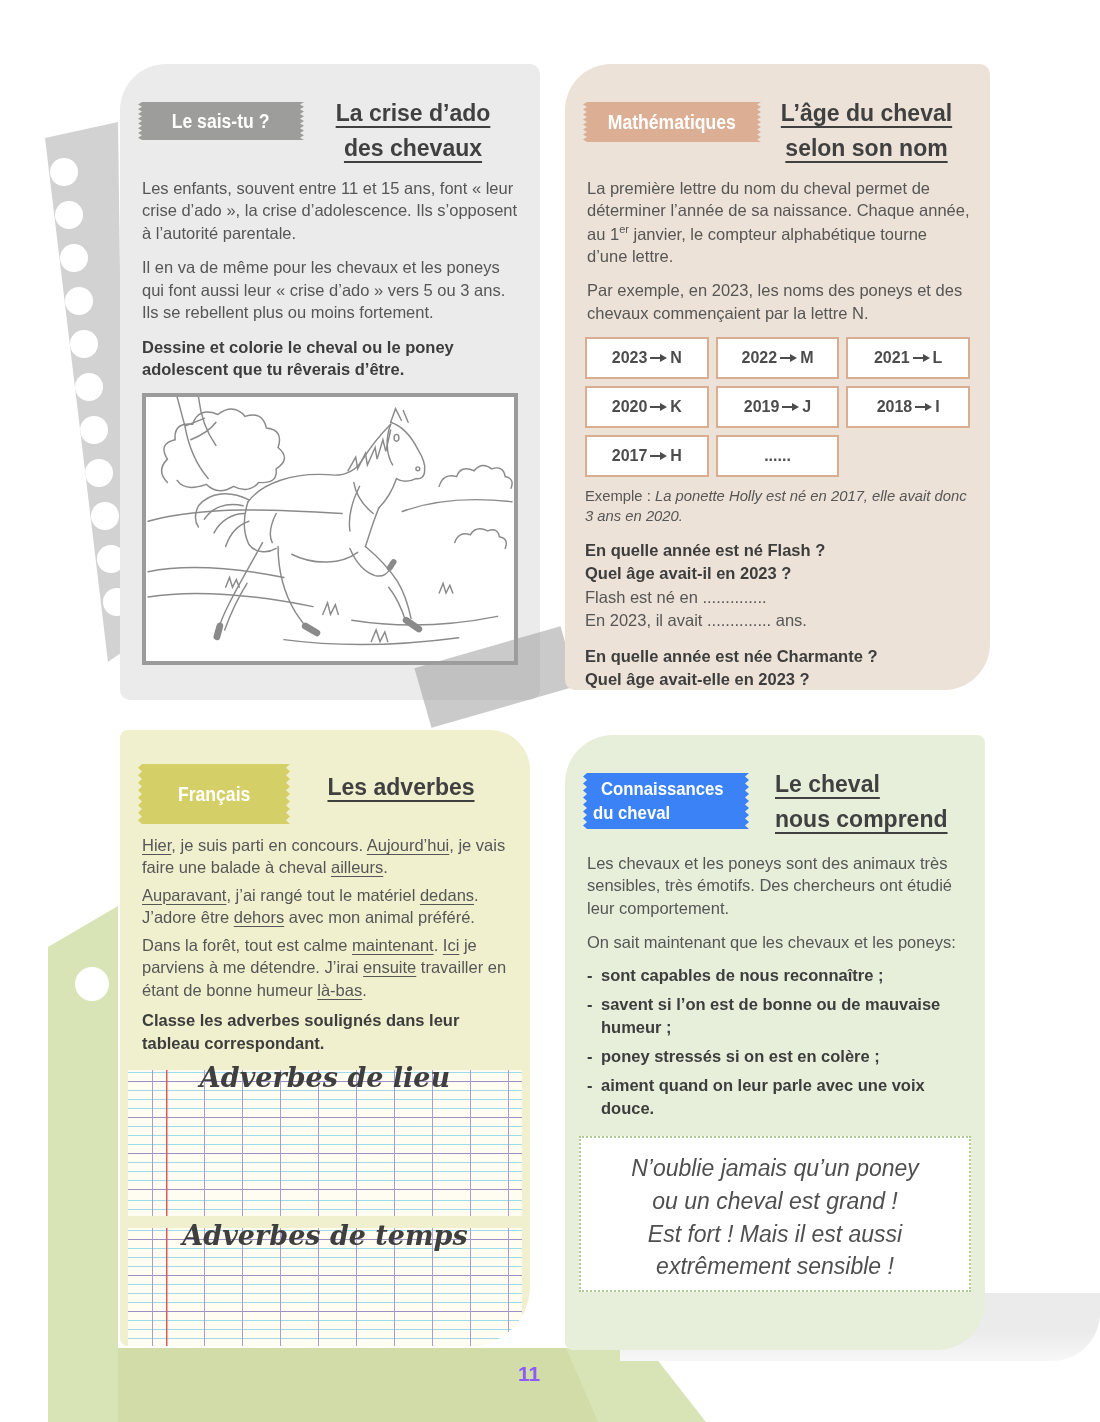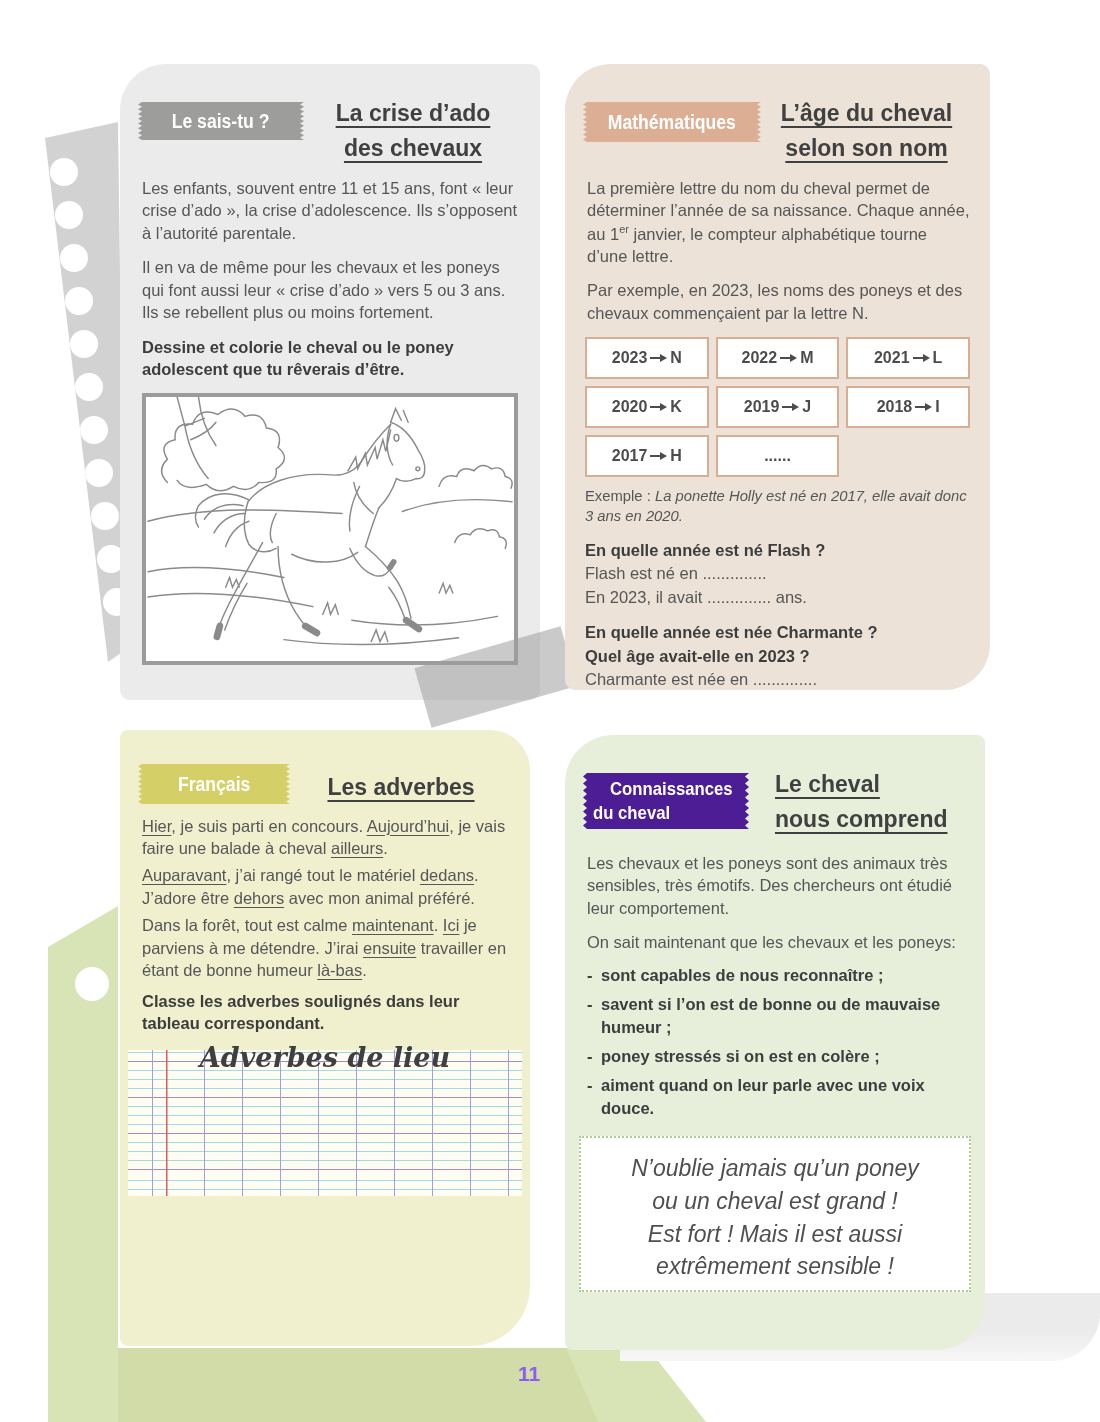--- a/index.html
+++ b/index.html
@@ -33,22 +33,22 @@
        clip-path:polygon(4px 0%,100% 0%,
          calc(100% - 4px) 6.25%,100% 12.5%,calc(100% - 4px) 18.75%,100% 25%,
          calc(100% - 4px) 31.25%,100% 37.5%,calc(100% - 4px) 43.75%,100% 50%,
          calc(100% - 4px) 56.25%,100% 62.5%,calc(100% - 4px) 68.75%,100% 75%,
          calc(100% - 4px) 81.25%,100% 87.5%,calc(100% - 4px) 93.75%,100% 100%,
          4px 100%,0% 93.75%,4px 87.5%,0% 81.25%,4px 75%,0% 68.75%,4px 62.5%,0% 56.25%,
          4px 50%,0% 43.75%,4px 37.5%,0% 31.25%,4px 25%,0% 18.75%,4px 12.5%,0% 6.25%);}
   .tag .cond{display:inline-block;transform:scaleX(.88);white-space:nowrap;}
   #tag-saistu{width:166px;height:38px;background:#9d9d9b;font-size:20px;}
   #tag-maths{width:178px;height:40px;background:#dcae94;font-size:20px;}
-  #tag-francais{width:152px;height:40px;background:#d5cf68;font-size:20px;}
-  #tag-conn{width:166px;height:56px;background:#4c1d95;font-size:19px;line-height:1.25;align-items:flex-end;padding-left:10px;width:156px;}
+  #tag-francais{width:152px;height:60px;background:#d5cf68;font-size:20px;}
+  #tag-conn{width:166px;height:56px;background:#3b82f6;font-size:19px;line-height:1.25;align-items:center;padding-left:10px;width:156px;}
   .title-wrap{flex:1;text-align:center;margin-top:-6px;}
   .title-wrap.leftish{text-align:left;padding-left:26px;}
   .card-title{font-size:23px;font-weight:bold;color:#404040;line-height:1.5;}
   .card-title span{text-decoration:underline;text-decoration-thickness:2px;text-underline-offset:5px;}
 
   
   .body-txt{margin:12px 20px 0 22px;font-size:16.5px;line-height:1.36;color:#565656;}
   .bold-txt{font-weight:bold;color:#3d3d3d;}
   .u{text-decoration:underline;text-underline-offset:3px;}
   sup{font-size:11px;}
@@ -268,20 +268,21 @@
       </div>
       <div class="ybox">
         <span>......</span>
       </div>
     </div>
 
     <p class="example"><span>Exemple : </span><em>La ponette Holly est né en 2017, elle avait donc 3 ans en 2020.</em></p>
 
     <div class="qa">
       <div class="q">En quelle année est né Flash ?</div>
+      <div class="q">Quel âge avait-il en 2023 ?</div>
       <div>Flash est né en ..............</div>
       <div>En 2023, il avait .............. ans.</div>
     </div>
     <div class="qa">
       <div class="q">En quelle année est née Charmante ?</div>
       <div class="q">Quel âge avait-elle en 2023 ?</div>
       <div>Charmante est née en ..............</div>
       <div>En 2023, elle avait .............. ans.</div>
     </div>
   </div>
@@ -296,20 +297,23 @@
       </div>
     </div>
     <p class="body-txt" style="margin-top:10px;"><span class="u">Hier</span><span>, je suis parti en concours. </span><span class="u">Aujourd’hui</span><span>, je vais faire une balade à cheval </span><span class="u">ailleurs</span><span>.</span></p>
     <p class="body-txt" style="margin-top:5px;"><span class="u">Auparavant</span><span>, j’ai rangé tout le matériel </span><span class="u">dedans</span><span>. J’adore être </span><span class="u">dehors</span><span> avec mon animal préféré.</span></p>
     <p class="body-txt" style="margin-top:5px;"><span>Dans la forêt, tout est calme </span><span class="u">maintenant</span><span>. </span><span class="u">Ici</span><span> je parviens à me détendre. J’irai </span><span class="u">ensuite</span><span> travailler en étant de bonne humeur </span><span class="u">là-bas</span><span>.</span></p>
     <p class="body-txt bold-txt" style="margin-top:8px;">Classe les adverbes soulignés dans leur tableau correspondant.</p>
 
     <div class="seyes-block" style="margin-top:16px;height:146px;">
       <div class="seyes-title">Adverbes de lieu</div>
     </div>
+    <div class="seyes-block" style="margin-top:12px;height:142px;">
+      <div class="seyes-title">Adverbes de temps</div>
+    </div>
   </div>
 
   <div class="card" id="card-connaissances">
     <div class="card-header">
       <div class="tag" id="tag-conn">
         <span class="cond" style="transform-origin:left center;">Connaissances</span>
         <span class="cond" style="transform-origin:left center;align-self:flex-start;">du cheval</span>
       </div>
       <div class="title-wrap leftish">
         <div class="card-title">

